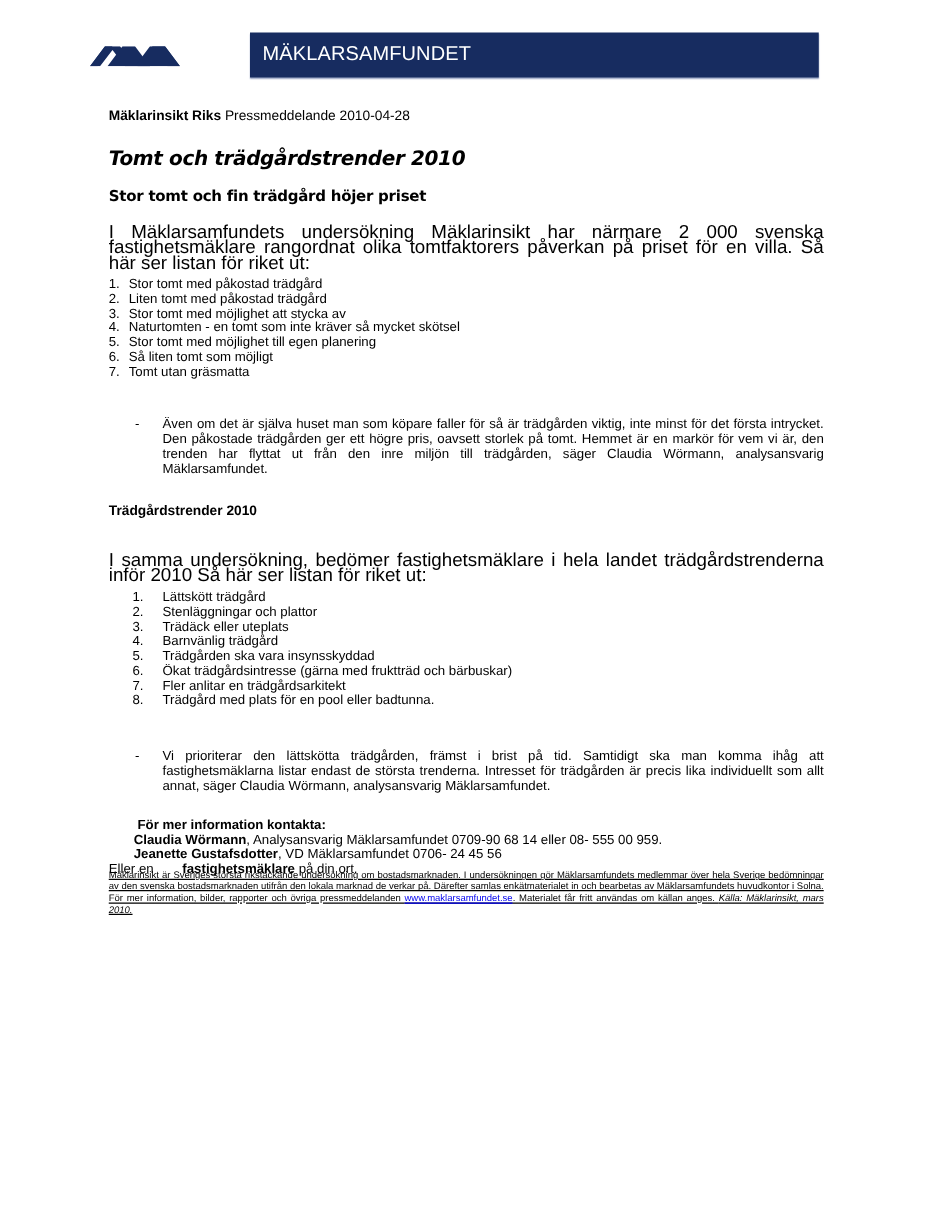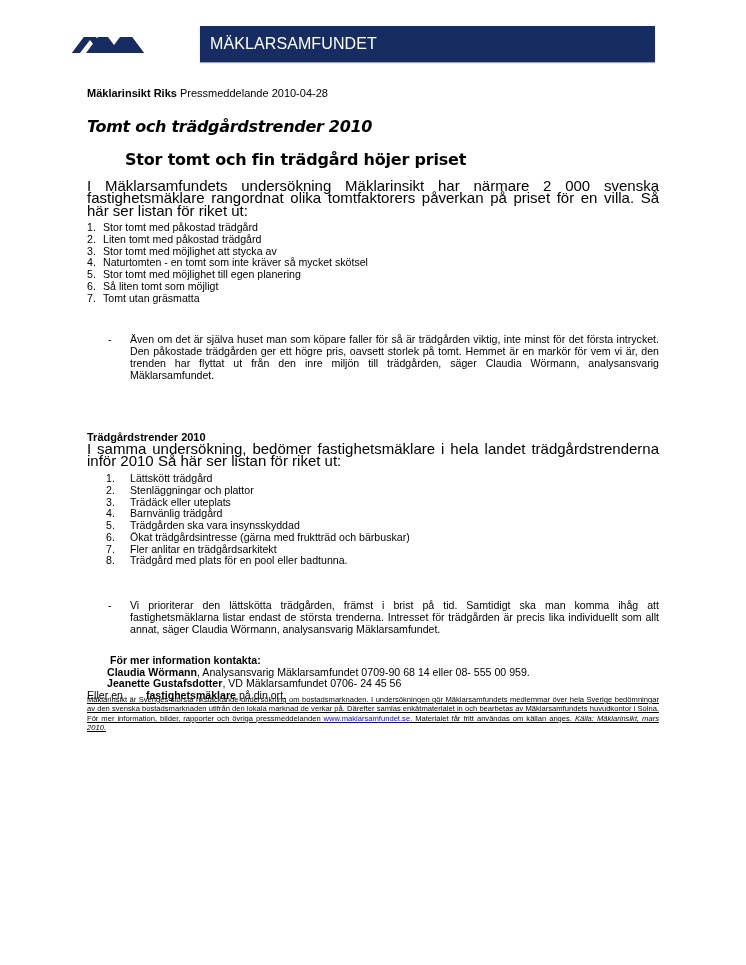--- a/index.html
+++ b/index.html
@@ -8,32 +8,32 @@
   .abs { position:absolute; }
   .logo { left:72px; top:37px; width:72px; height:16px; }
   .header-bar { left:200px; top:26px; width:455px; height:36px; background:#172c60;
                 box-shadow:0 1px 1px #9aa6c4; }
   .header-title { position:absolute; left:10px; top:9px; color:#fff; font-size:16px;
                   letter-spacing:0.1px; font-family:"Liberation Sans", sans-serif; }
   .meta { left:87px; top:87px; font-size:11px; }
   .meta b { font-weight:bold; }
   .title { left:87px; top:117px; font-size:16px; font-weight:bold;
            font-family:"DejaVu Sans", sans-serif; letter-spacing:-0.3px;font-style:italic; }
-  .subtitle { left:87px; top:150px; font-size:16px; font-weight:bold;
-              font-family:"DejaVu Sans", sans-serif; letter-spacing:-0.2px;margin-left:38px; }
+  .subtitle { left:87px; top:150px; font-size:12px; font-weight:bold;
+              font-family:"DejaVu Sans", sans-serif; letter-spacing:-0.2px; }
   .para { left:87px; width:572px; font-size:15px; line-height:12.3px; text-align:justify; }
   .list { left:87px; font-size:10.6px; line-height:11.75px; margin:0; padding:0; list-style:none; }
   .list li { display:flex; }
   .list .num { width:16px; flex:none; }
   .list2 { left:106px; }
   .list2 .num { width:24px; }
   .dash-item { left:108px; width:551px; font-size:10.6px; line-height:11.9px; display:flex; }
   .dash-item .dash { width:22px; flex:none; }
   .dash-item .txt { text-align:justify; flex:1; }
-  .h3 { left:87px; font-size:11px; font-weight:bold;margin-top:28px; }
+  .h3 { left:87px; font-size:11px; font-weight:bold; }
   .contact { left:87px; top:655px; font-size:10.6px; line-height:11.5px; }
   .contact b { font-weight:bold;padding-left:20px; }
   .footer { left:87px; top:695px; width:572px; font-size:7.6px; line-height:9.4px; text-align:justify;text-decoration:underline; }
   .footer a { color:#0000ee; text-decoration:underline; }
   .footer i { font-style:italic; }
 </style>
 </head>
 <body>
 
 <svg class="abs logo" viewBox="0 0 72 16">

